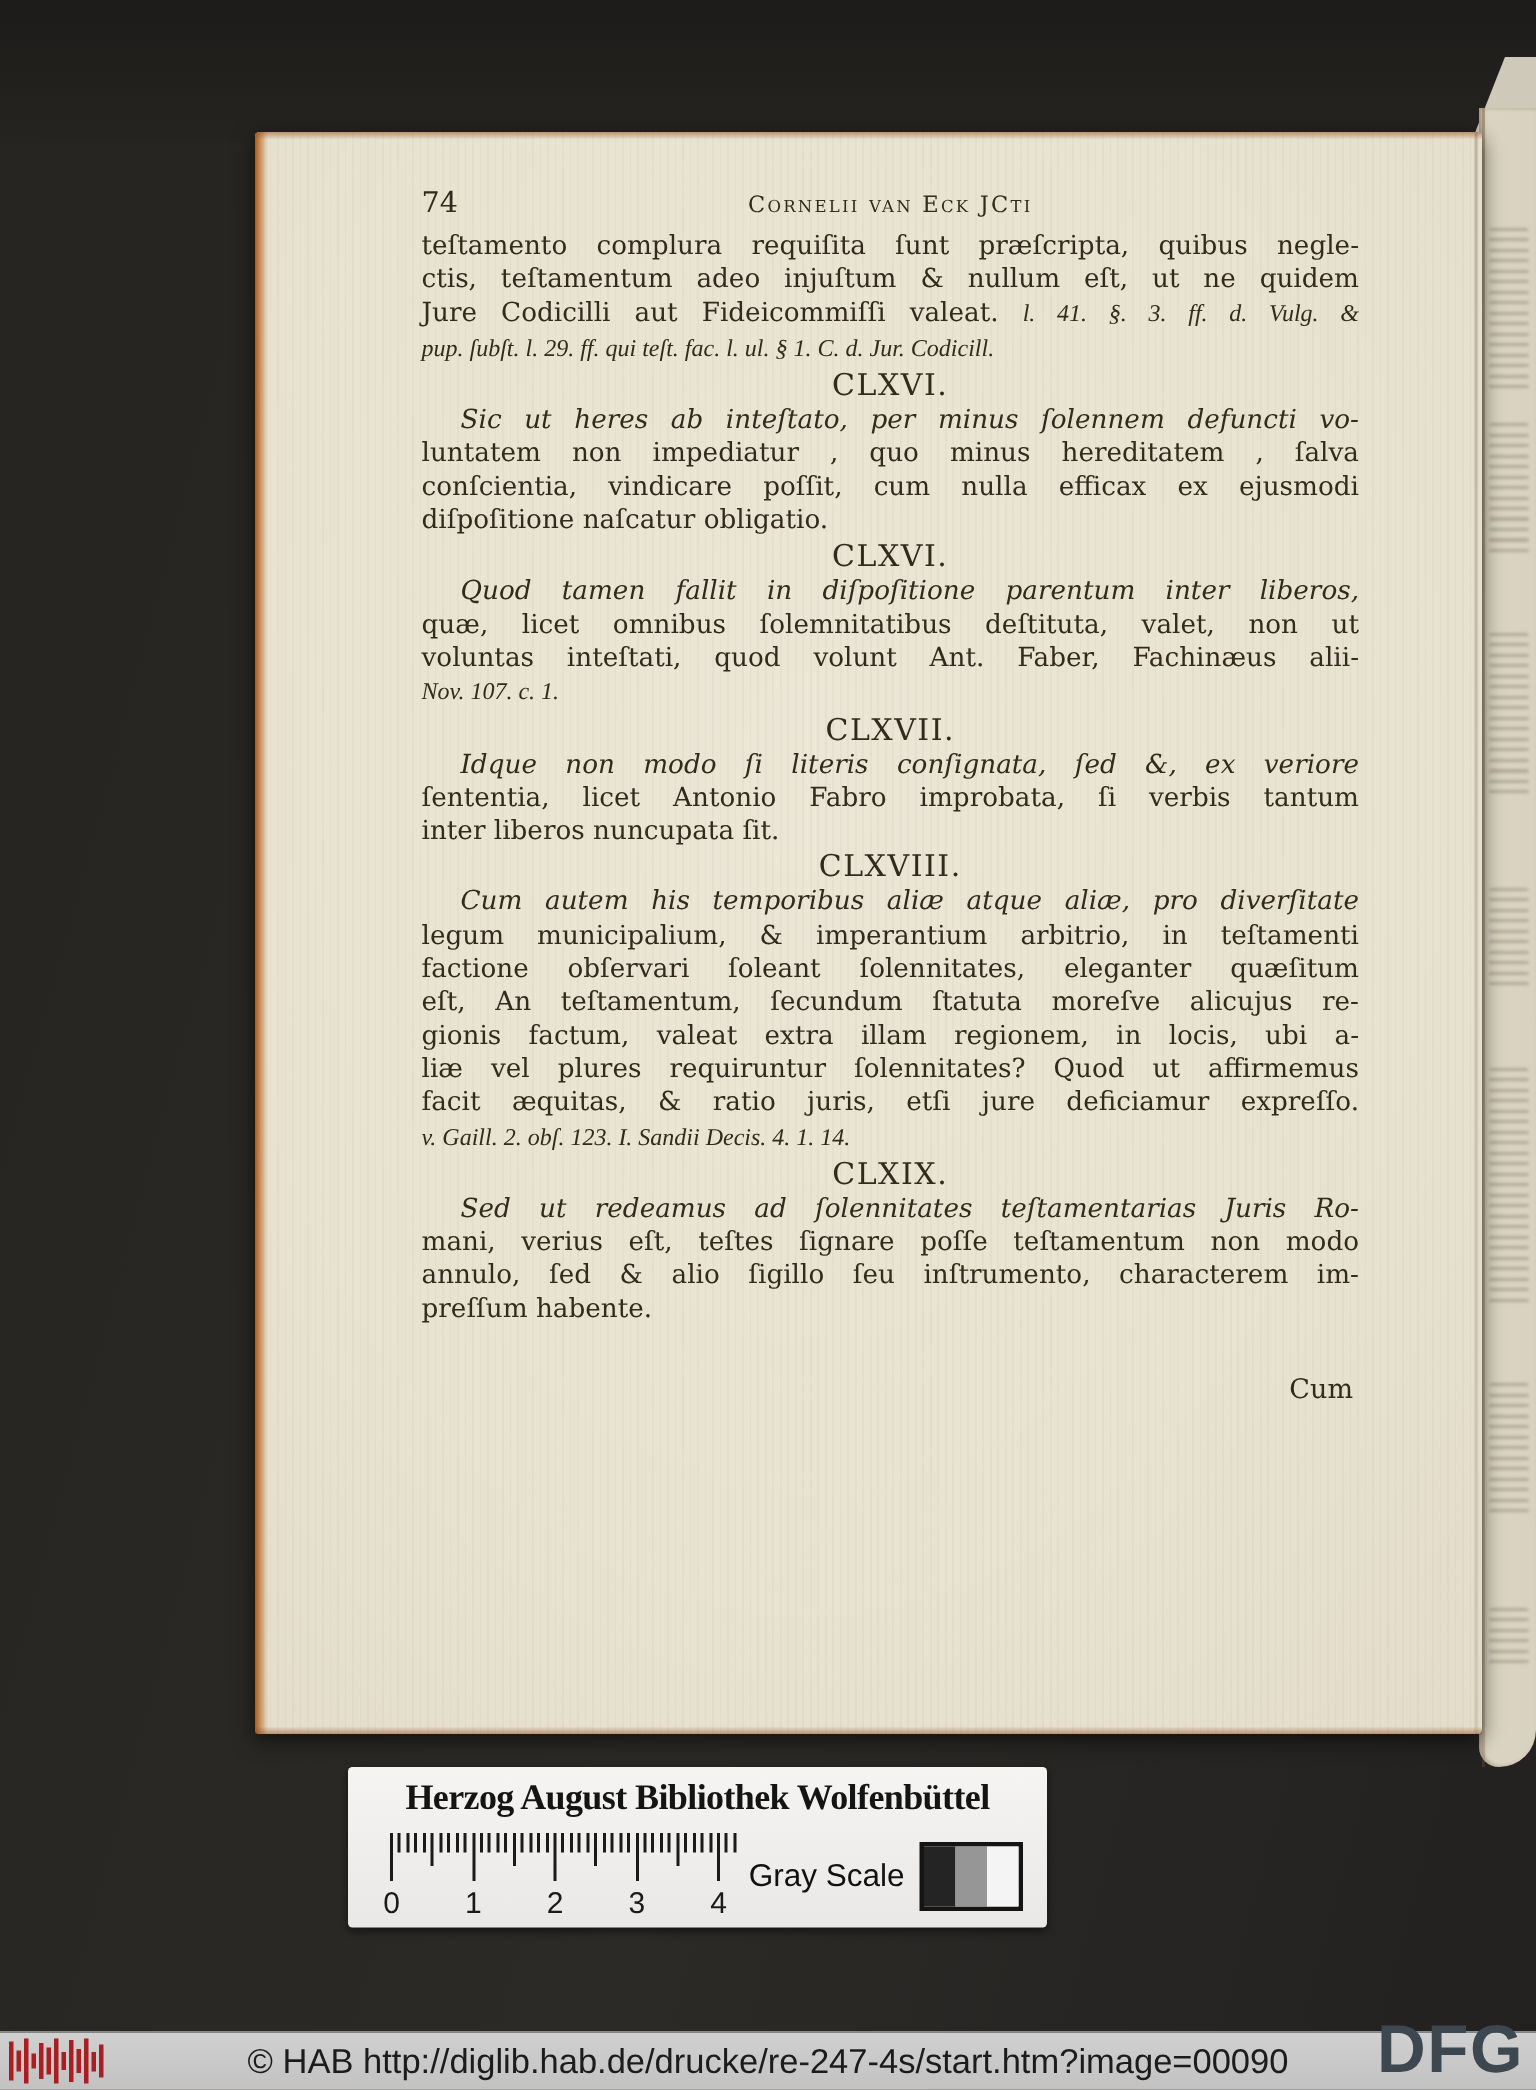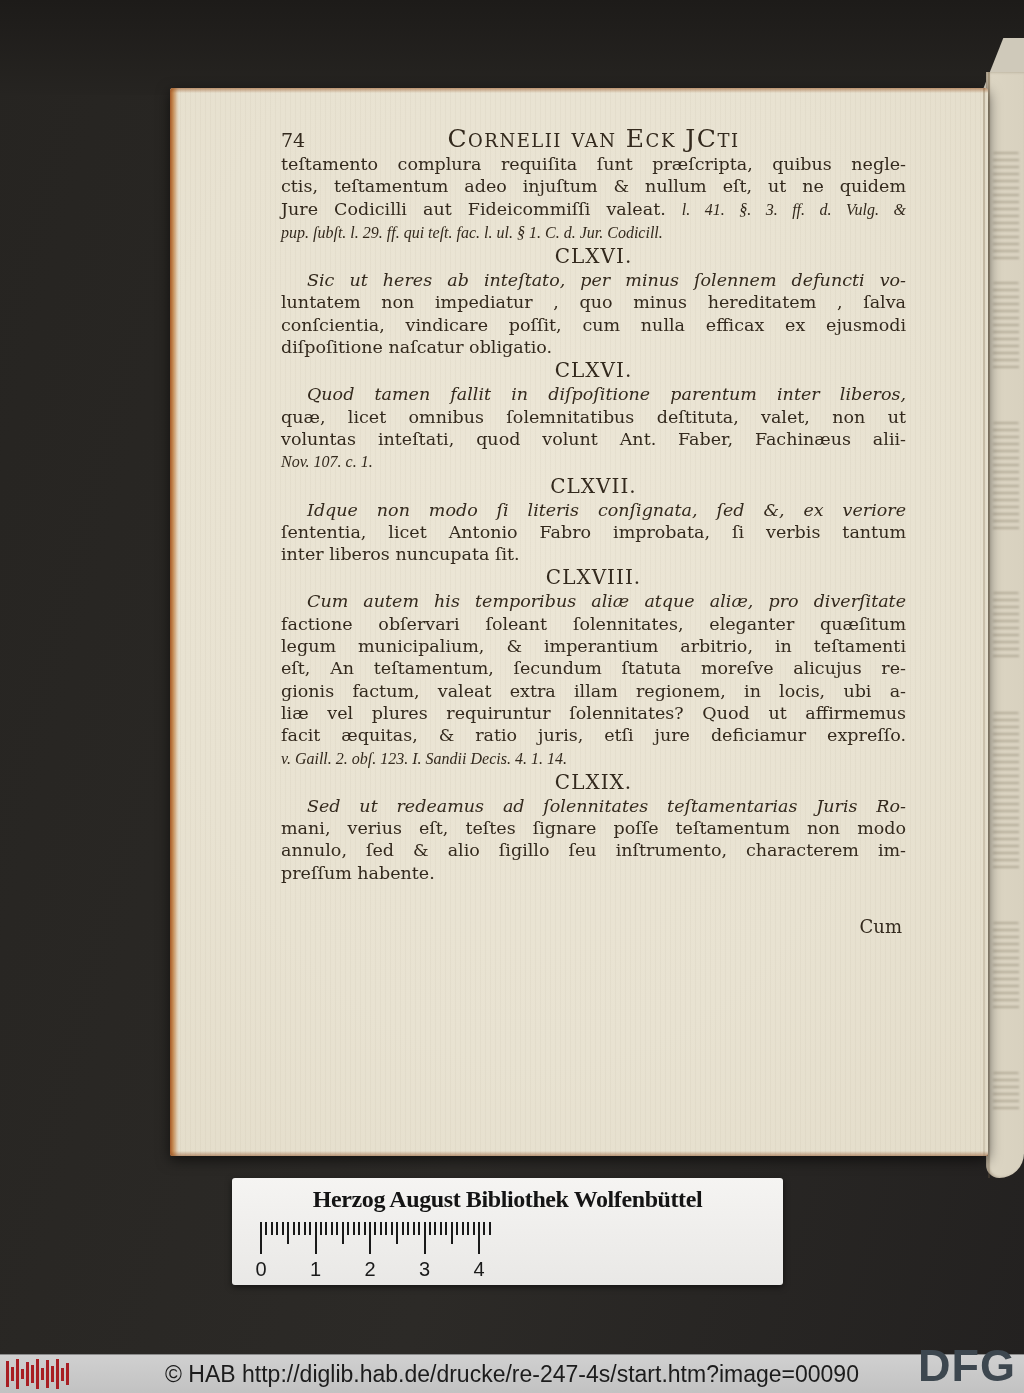--- a/index.html
+++ b/index.html
@@ -38,30 +38,30 @@
     border-radius:3px 3px 0 0;}
   .page .bottom-edge{position:absolute;left:0;right:0;bottom:0;height:5px;
     background:linear-gradient(0deg,rgba(140,75,30,.5),rgba(0,0,0,0));}
   .page .right-crease{position:absolute;right:3px;top:0;bottom:0;width:2px;
     background:linear-gradient(180deg,rgba(120,100,70,.35),rgba(120,100,70,.18));}
   
   .text-area{position:absolute;left:111px;top:36px;width:625px;color:#33291d;}
   .header-row{display:flex;align-items:baseline;height:26px;margin-bottom:3px;}
   .pagenum{font-size:19px;width:90px;}
   .running-header{flex:1;text-align:center;font-variant:small-caps;
-    font-size:25px;letter-spacing:1.5px;}
+    font-size:15px;letter-spacing:1.5px;}
   .hdr-spacer{width:90px;}
   .tline{line-height:22.3px;font-size:17.5px;min-height:22.3px;}
   .tline.just{text-align:justify;text-align-last:justify;}
   .tline .cit{font-style:italic;font-size:16px;font-family:Liberation Serif, serif;}
   .para.indent .tline:first-child{text-indent:26px;font-style:italic;}
   .sec-heading{text-align:center;font-size:20px;line-height:25px;letter-spacing:1px;}
   .catchword{text-align:right;font-size:18px;margin-top:32px;padding-right:4px;}
   
-  .label{position:absolute;left:232px;top:1178px;width:551px;height:107px;
+  .label{position:absolute;left:232px;top:1178px;width:466px;height:107px;
     background:linear-gradient(180deg,#f5f4f2,#e9e8e6);border-radius:3px;
     box-shadow:0 2px 6px rgba(0,0,0,.55);color:#141414;}
   .label-title{font-family:"Liberation Serif",serif;font-weight:bold;
     font-size:24px;letter-spacing:-.4px;text-align:center;margin-top:8px;white-space:nowrap;}
   .label-row{position:absolute;left:28px;right:16px;top:44px;height:58px;display:flex;align-items:flex-start;}
   .ruler{position:relative;width:232px;height:58px;}
   .ruler .tick{position:absolute;top:0;width:2px;background:#1a1a1a;}
   .ruler .num{position:absolute;top:36px;width:20px;margin-left:-10px;text-align:center;
     font-family:"Liberation Sans",sans-serif;font-size:20px;color:#1a1a1a;}
   .gs-group{display:flex;align-items:center;margin-left:14px;margin-top:6px;}
@@ -128,22 +128,22 @@
         </div>
         <div class="sec-heading">CLXVII.</div>
         <div class="para indent">
           <div class="tline just"><span>Idque non modo ſi literis conſignata, ſed &amp;, ex veriore</span></div>
           <div class="tline just"><span>ſententia, licet Antonio Fabro improbata, ſi verbis tantum</span></div>
           <div class="tline"><span>inter liberos nuncupata ſit.</span></div>
         </div>
         <div class="sec-heading">CLXVIII.</div>
         <div class="para indent">
           <div class="tline just"><span>Cum autem his temporibus aliæ atque aliæ, pro diverſitate</span></div>
+          <div class="tline just"><span>legum municipalium, &amp; imperantium arbitrio, in teſtamenti</span></div>
           <div class="tline just"><span>factione obſervari ſoleant ſolennitates, eleganter quæſitum</span></div>
-          <div class="tline just"><span>legum municipalium, &amp; imperantium arbitrio, in teſtamenti</span></div>
           <div class="tline just"><span>eſt, An teſtamentum, ſecundum ſtatuta moreſve alicujus re-</span></div>
           <div class="tline just"><span>gionis factum, valeat extra illam regionem, in locis, ubi a-</span></div>
           <div class="tline just"><span>liæ vel plures requiruntur ſolennitates? Quod ut affirmemus</span></div>
           <div class="tline just"><span>facit æquitas, &amp; ratio juris, etſi jure deficiamur expreſſo.</span></div>
           <div class="tline"><span class="cit">v. Gaill. 2. obſ. 123. I. Sandii Decis. 4. 1. 14.</span></div>
         </div>
         <div class="sec-heading">CLXIX.</div>
         <div class="para indent">
           <div class="tline just"><span>Sed ut redeamus ad ſolennitates teſtamentarias Juris Ro-</span></div>
           <div class="tline just"><span>mani, verius eſt, teſtes ſignare poſſe teſtamentum non modo</span></div>
@@ -201,20 +201,28 @@
         <div class="tick" style="left: 212.55px; height: 13px;"></div>
         <div class="tick" style="left: 218px; height: 32px;"></div>
         <div class="tick" style="left: 223.45px; height: 13px;"></div>
         <div class="tick" style="left: 228.9px; height: 13px;"></div>
         <div class="num" style="left: 1px;">0</div>
         <div class="num" style="left: 55.5px;">1</div>
         <div class="num" style="left: 110px;">2</div>
         <div class="num" style="left: 164.5px;">3</div>
         <div class="num" style="left: 219px;">4</div>
       </div>
+    <div class="gs-group">
+      <span class="gs-label">Gray Scale</span>
+      <div class="gs-box" id="gs-box">
+          <i style="background: rgb(36, 36, 36);"></i>
+          <i style="background: rgb(150, 150, 150);"></i>
+          <i style="background: rgb(244, 244, 244);"></i>
+        </div>
+    </div>
   </div>
 </div>
 
 <div class="footer-bar">
   <div class="hab-logo" id="hab-logo">
       <i style="height: 26px; background: rgb(168, 30, 35);"></i>
       <i style="height: 14px; background: rgb(168, 30, 35);"></i>
       <i style="height: 30px; background: rgb(168, 30, 35);"></i>
       <i style="height: 10px; background: rgb(168, 30, 35);"></i>
       <i style="height: 24px; background: rgb(168, 30, 35);"></i>

